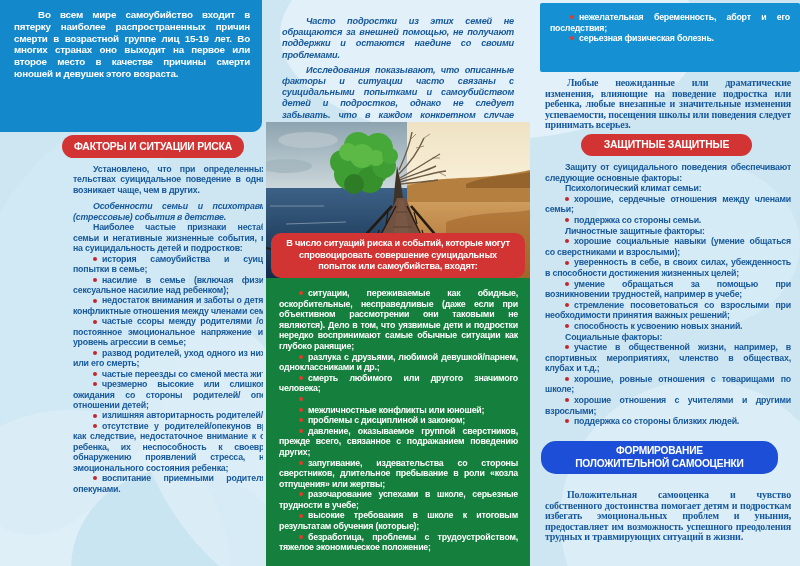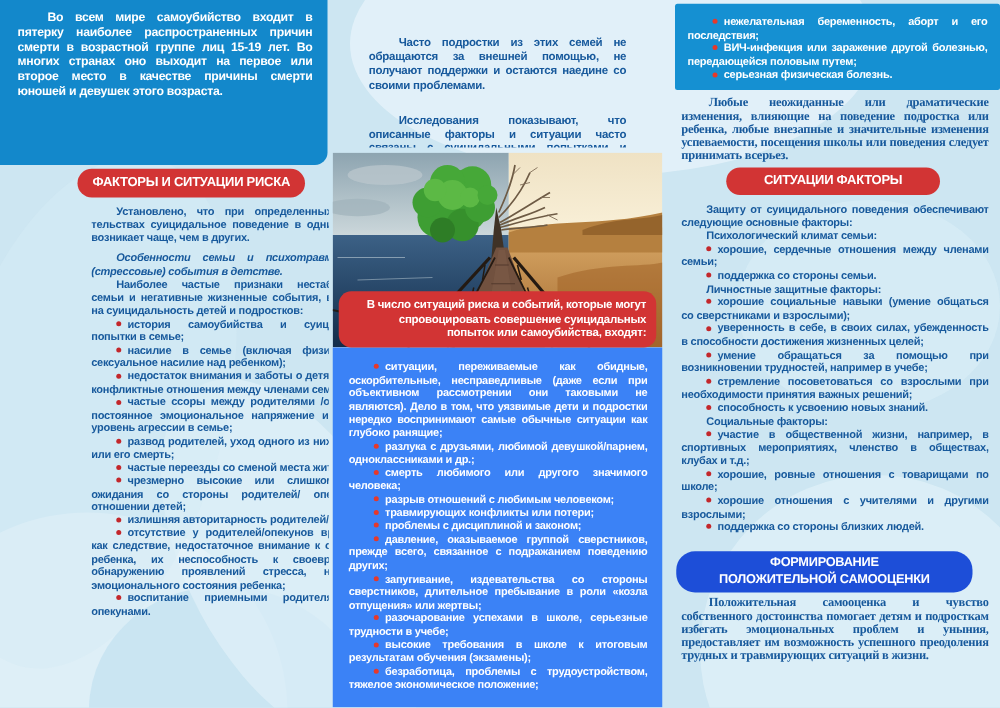--- a/index.html
+++ b/index.html
@@ -45,30 +45,30 @@
   .mt{margin-top:6px !important;}
   .bi{font-style:italic;}
   .d{display:inline-block;width:4px;height:4px;border-radius:50%;background:#c3272b;margin:0 5px 1px 0;vertical-align:middle;}
   .d2{background:#e6392a;}
 
   
   .mtop{
     position:absolute;top:12px;left:12px;width:240px;max-height:106px;overflow:hidden;
     color:#17599c;font-weight:bold;font-size:9.2px;line-height:11.2px;text-align:justify;
   }
-  .mtop p{margin:17px;text-indent:24px;}
+  .mtop p{margin:4px;text-indent:24px;font-style:italic;}
   .photo{position:absolute;top:122px;left:0;width:264px;height:156px;overflow:hidden;}
   .redbox{
     position:absolute;top:233px;left:5px;width:254px;box-sizing:border-box;z-index:3;
     background:#d23434;border-radius:10px;color:#fff;font-weight:bold;
-    font-size:9.2px;line-height:11.6px;text-align:right;padding:5px 8px;
+    font-size:9.2px;line-height:11.6px;text-align:center;padding:5px 8px;
   }
   .bluearea{
     position:absolute;top:278px;left:0;width:264px;height:288px;box-sizing:border-box;
-    background:#3b82f6;color:#fff;font-weight:bold;font-size:8.8px;line-height:10.6px;
+    background:#15803d;color:#fff;font-weight:bold;font-size:8.8px;line-height:10.6px;
     text-align:justify;padding:10px 12px 0 13px;overflow:hidden;
   }
   .bluearea p{margin:0;text-indent:20px;}
 
   
   .topbox{
     position:absolute;top:3px;left:7px;width:260px;height:69px;box-sizing:border-box;
     background:#1590d2;border-radius:2px;color:#fff;font-weight:bold;
     font-size:8.8px;line-height:10.6px;text-align:justify;padding:9px 10px 0 10px;overflow:hidden;
   }
@@ -82,21 +82,21 @@
     position:absolute;top:162px;left:12px;width:246px;max-height:278px;overflow:hidden;
     color:#17599c;font-weight:bold;font-size:8.8px;line-height:10.6px;text-align:justify;
   }
   .rbody p{margin:0;text-indent:20px;}
   .sub{text-align:left;}
   #selfesteem-pill{
     position:absolute;top:441px;left:8px;width:237px;box-sizing:border-box;z-index:2;
     background:#1d4ed8;border-radius:15px;color:#fff;font-weight:bold;
     text-align:center;font-size:10.2px;line-height:13px;padding:3px 0 4px;
   }
-  #rp-selfesteem{top:478px;max-height:80px;overflow:hidden;}
+  #rp-selfesteem{top:490px;max-height:80px;overflow:hidden;}
 </style>
 </head>
 <body>
 
 <div class="page">
 
   <div class="bgshape s1"></div>
   <div class="bgshape s2"></div>
   <div class="bgshape s3"></div>
   <div class="bgshape s4"></div>
@@ -225,43 +225,42 @@
         </g>
       </svg>
     </div>
 
     <div class="redbox">В число ситуаций риска и событий, которые могут спровоцировать совершение суицидальных попыток или самоубийства, входят:</div>
 
     <div class="bluearea">
       <p><span class="d d2"></span><span>ситуации, переживаемые как обидные, оскорбительные, несправедливые (даже если при объективном рассмотрении они таковыми не являются). Дело в том, что уязвимые дети и подростки нередко воспринимают самые обычные ситуации как глубоко ранящие;</span></p>
       <p><span class="d d2"></span><span>разлука с друзьями, любимой девушкой/парнем, одноклассниками и др.;</span></p>
       <p><span class="d d2"></span><span>смерть любимого или другого значимого человека;</span></p>
-      <p><span class="d d2"></span><span>разрыв отношений с любимым человеком;</span></p>
-      <p><span class="d d2"></span><span>травмирующих конфликты или потери;</span></p>
+      <p><span class="d d2"></span></p>
+      <p><span class="d d2"></span><span>межличностные конфликты или юношей;</span></p>
       <p><span class="d d2"></span><span>проблемы с дисциплиной и законом;</span></p>
       <p><span class="d d2"></span><span>давление, оказываемое группой сверстников, прежде всего, связанное с подражанием поведению других;</span></p>
       <p><span class="d d2"></span><span>запугивание, издевательства со стороны сверстников, длительное пребывание в роли «козла отпущения» или жертвы;</span></p>
       <p><span class="d d2"></span><span>разочарование успехами в школе, серьезные трудности в учебе;</span></p>
-      <p><span class="d d2"></span><span>высокие требования в школе к итоговым результатам обучения (экзамены);</span></p>
+      <p><span class="d d2"></span><span>высокие требования в школе к итоговым результатам обучения (которые);</span></p>
       <p><span class="d d2"></span><span>безработица, проблемы с трудоустройством, тяжелое экономическое положение;</span></p>
     </div>
   </section>
 
   <section class="panel" id="p-right">
     <div class="topbox">
       <p><span class="d d2"></span><span>нежелательная беременность, аборт и его последствия;</span></p>
-      <p><span class="d d2"></span><span>ВИЧ-инфекция или заражение другой болезнью, передающейся половым путем;</span></p>
       <p><span class="d d2"></span><span>серьезная физическая болезнь.</span></p>
     </div>
 
     <div class="rp" id="rp-changes">
       <p>Любые неожиданные или драматические изменения, влияющие на поведение подростка или ребенка, любые внезапные и значительные изменения успеваемости, посещения школы или поведения следует принимать всерьез.</p>
     </div>
 
-    <div class="pill" id="protect-pill">СИТУАЦИИ ФАКТОРЫ</div>
+    <div class="pill" id="protect-pill">ЗАЩИТНЫЕ ЗАЩИТНЫЕ</div>
 
     <div class="rbody">
       <p>Защиту от суицидального поведения обеспечивают следующие основные факторы:</p>
       <p class="sub">Психологический климат семьи:</p>
       <p><span class="d"></span><span>хорошие, сердечные отношения между членами семьи;</span></p>
       <p><span class="d"></span><span>поддержка со стороны семьи.</span></p>
       <p class="sub">Личностные защитные факторы:</p>
       <p><span class="d"></span><span>хорошие социальные навыки (умение общаться со сверстниками и взрослыми);</span></p>
       <p><span class="d"></span><span>уверенность в себе, в своих силах, убежденность в способности достижения жизненных целей;</span></p>
       <p><span class="d"></span><span>умение обращаться за помощью при возникновении трудностей, например в учебе;</span></p>

